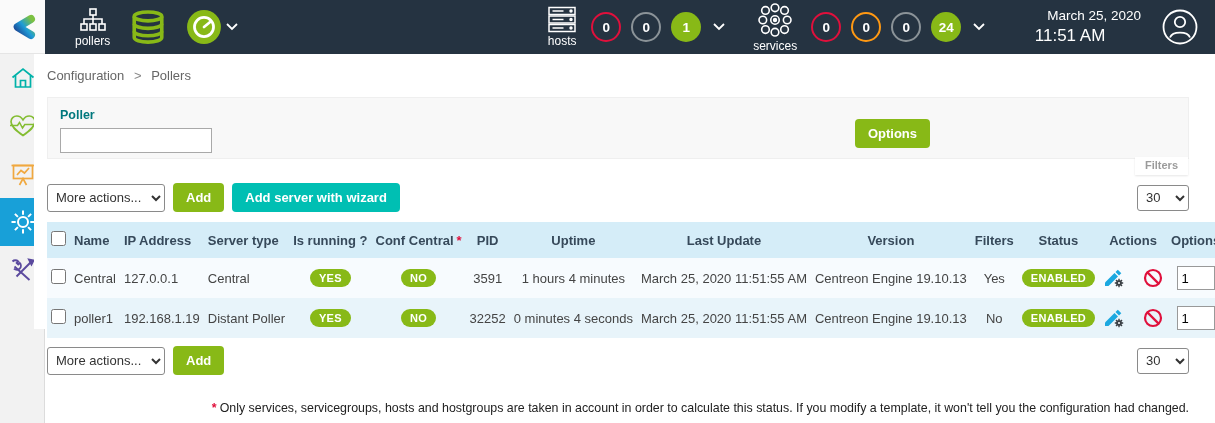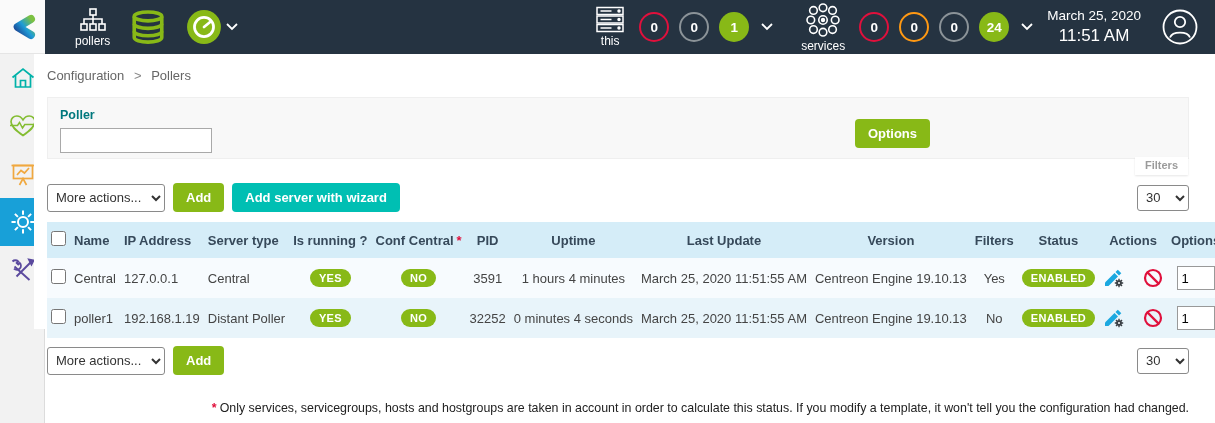--- a/index.html
+++ b/index.html
@@ -17,21 +17,21 @@
   .hdr-item .lbl { font-size:12px; color:#fff; margin-top:1px; }
   .chev { margin:0 6px 0 2px; display:flex; align-items:center; }
   .counter { width:30px; height:30px; border-radius:50%; display:flex; align-items:center;
              justify-content:center; font-size:13.5px; font-weight:bold; color:#fff;
              margin-right:10px; }
   .c-red    { border:2.5px solid #e0103c; }
   .c-gray   { border:2.5px solid #8b9398; }
   .c-orange { border:2.5px solid #ff9913; }
   .c-green  { background:#88b917; }
   .clock { text-align:center; line-height:1.25; margin:0 20px 0 8px; }
-  .clock .date { font-size:13.5px; }
+  .clock .date { font-size:13.5px;margin-left:48px; }
   .clock .time { font-size:17px; }
 
   
   .sidebar { position:absolute; top:54px; left:0; width:45px; height:369px;
              background:#f2f2f2; border-right:1px solid #dcdcdc; }
   .side-item { width:45px; height:48px; display:flex; align-items:center; justify-content:center;
                cursor:pointer; }
   .side-item.selected { background:#18a0d8; }
 
   
@@ -140,21 +140,21 @@
     <div class="hdr-item" style="margin-right:14px;">
       <svg width="30" height="27" viewBox="0 0 30 27" fill="none" stroke="#fff" stroke-width="1.5">
         <rect x="2" y="1.5" width="26" height="7"></rect>
         <rect x="2" y="10" width="26" height="7"></rect>
         <rect x="2" y="18.5" width="26" height="7"></rect>
         <path d="M5.5 5h11M5.5 13.5h11M5.5 22h11"></path>
         <circle cx="24" cy="5" r="1" fill="#fff"></circle>
         <circle cx="24" cy="13.5" r="1" fill="#fff"></circle>
         <circle cx="24" cy="22" r="1" fill="#fff"></circle>
       </svg>
-      <span class="lbl">this</span>
+      <span class="lbl">hosts</span>
     </div>
     <div class="counter c-red">0</div>
     <div class="counter c-gray">0</div>
     <div class="counter c-green">1</div>
     <span class="chev">
       <svg width="12" height="8" viewBox="0 0 12 8">
         <path d="M1 1l5 5 5-5" stroke="#fff" stroke-width="1.8" fill="none"></path>
       </svg>
     </span>
 

